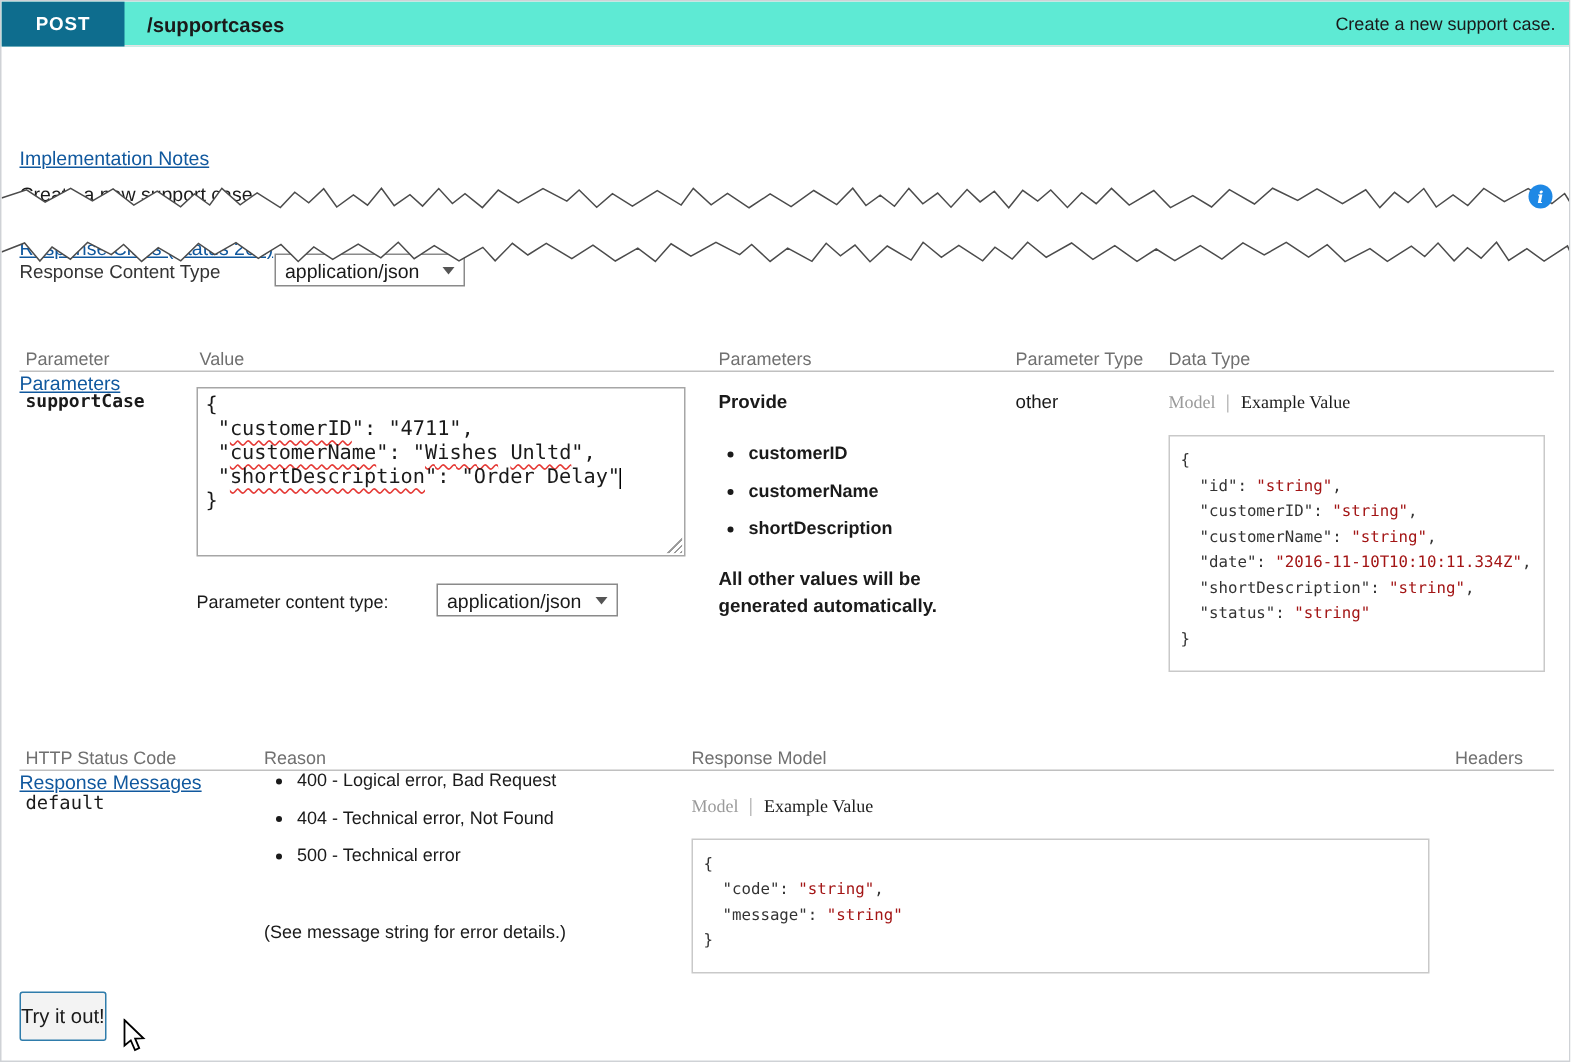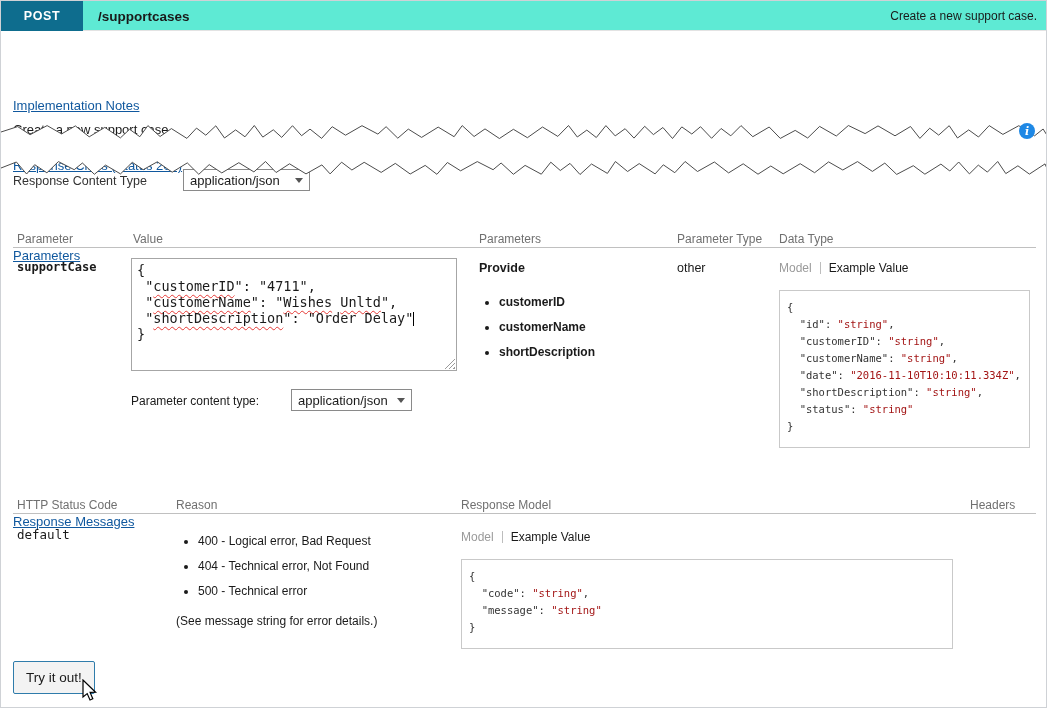--- a/index.html
+++ b/index.html
@@ -40,39 +40,39 @@
   .pct-label { position:absolute; left:130px; top:393px; font-size:12px; }
   .pct-select { position:absolute; left:255px; top:388px; width:121px; height:22px; }
 
   .desc-intro { position:absolute; left:478px; top:260px; font-size:12.5px; font-weight:bold; }
   .desc-list { position:absolute; left:478px; top:294px; padding-left:20px; list-style:disc; }
   .desc-list li { font-size:12px; font-weight:bold; margin-bottom:11px; }
   .desc-note { position:absolute; left:478px; top:376px; width:190px; font-size:12.5px; font-weight:bold; line-height:18px; }
 
   .ptype { position:absolute; left:676px; top:260px; font-size:12.5px; }
 
-  .tabs { position:absolute; display:flex; align-items:center; font-size:12px; }
+  .tabs { position:absolute; display:flex; align-items:center; font-size:12px;font-family:Liberation Serif, serif; }
   .tab-inactive { color:#9a9a9a; cursor:pointer; }
   .tab-active { color:#1a1a1a; cursor:pointer; }
   .tab-div { border-left:1px solid #bdbdbd; height:12px; margin:0 8px; }
 
   .code-box { position:absolute; border:1px solid #c9c9c9; background:#fff; font-family:"DejaVu Sans Mono", monospace; font-size:10.5px; line-height:17px; padding:8px 7px; white-space:pre; overflow:hidden; color:#333; }
   .str { color:#a31515; }
 
   .dt-tabs { left:778px; top:260px; }
   .dt-box { left:778px; top:289px; width:251px; height:158px; }
 
   .rm-code { position:absolute; left:16px; top:526px; font-size:12.5px; }
-  .rm-list { position:absolute; left:175px; top:533px; padding-left:22px; list-style:disc; }
+  .rm-list { position:absolute; left:175px; top:512px; padding-left:22px; list-style:disc; }
   .rm-list li { font-size:12px; margin-bottom:11px; }
   .rm-note { position:absolute; left:175px; top:613px; font-size:12px; }
   .rm-tabs { left:460px; top:529px; }
   .rm-box { left:460px; top:558px; width:492px; height:90px; }
 
-  .try-btn { position:absolute; left:12px; top:660px; height:33px; padding:0 12px; background:#f3f3f3; border:1px solid #2f7cab; border-radius:2px; font-family:"Liberation Sans", sans-serif; font-size:13.5px; color:#1a1a1a; cursor:pointer; }
+  .try-btn { position:absolute; left:12px; top:660px; height:33px; padding:0 0; background:#f3f3f3; border:1px solid #2f7cab; border-radius:2px; font-family:"Liberation Sans", sans-serif; font-size:13.5px; color:#1a1a1a; cursor:pointer; }
 
   .cursor-svg { position:absolute; left:80px; top:678px; z-index:6; pointer-events:none; }
 </style>
 </head>
 <body>
 
 <div class="page">
 
   <div class="topbar">
     <span class="method-badge">POST</span>
@@ -120,20 +120,21 @@
     <span>application/json</span>
     <span class="chev"></span>
   </div>
 
   <span class="desc-intro">Provide</span>
   <ul class="desc-list">
     <li>customerID</li>
     <li>customerName</li>
     <li>shortDescription</li>
   </ul>
+  <div class="desc-note">All other values will be generated automatically.</div>
 
   <span class="ptype">other</span>
 
   <div class="tabs dt-tabs">
     <span class="tab-inactive">Model</span>
     <span class="tab-div"></span>
     <span class="tab-active">Example Value</span>
   </div>
   <div class="code-box dt-box">{
   "id": <span class="str">"string"</span>,

